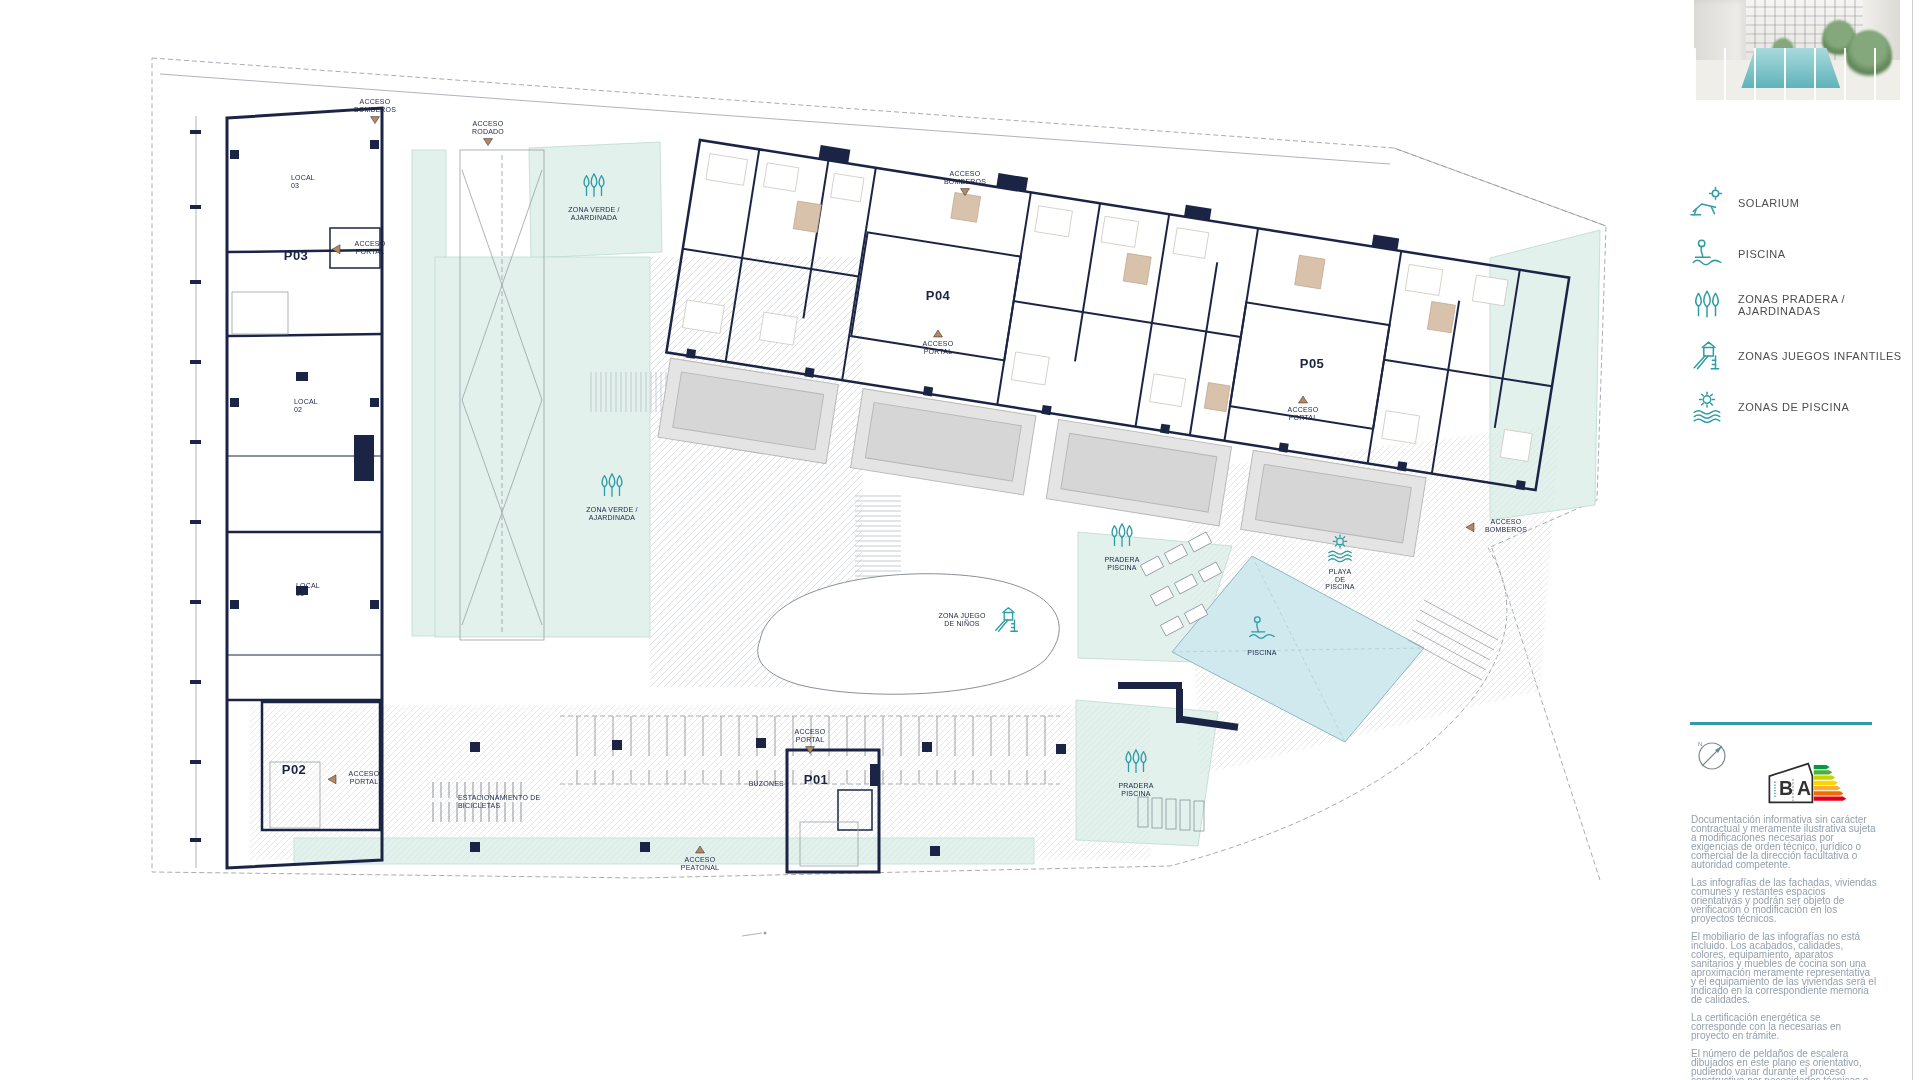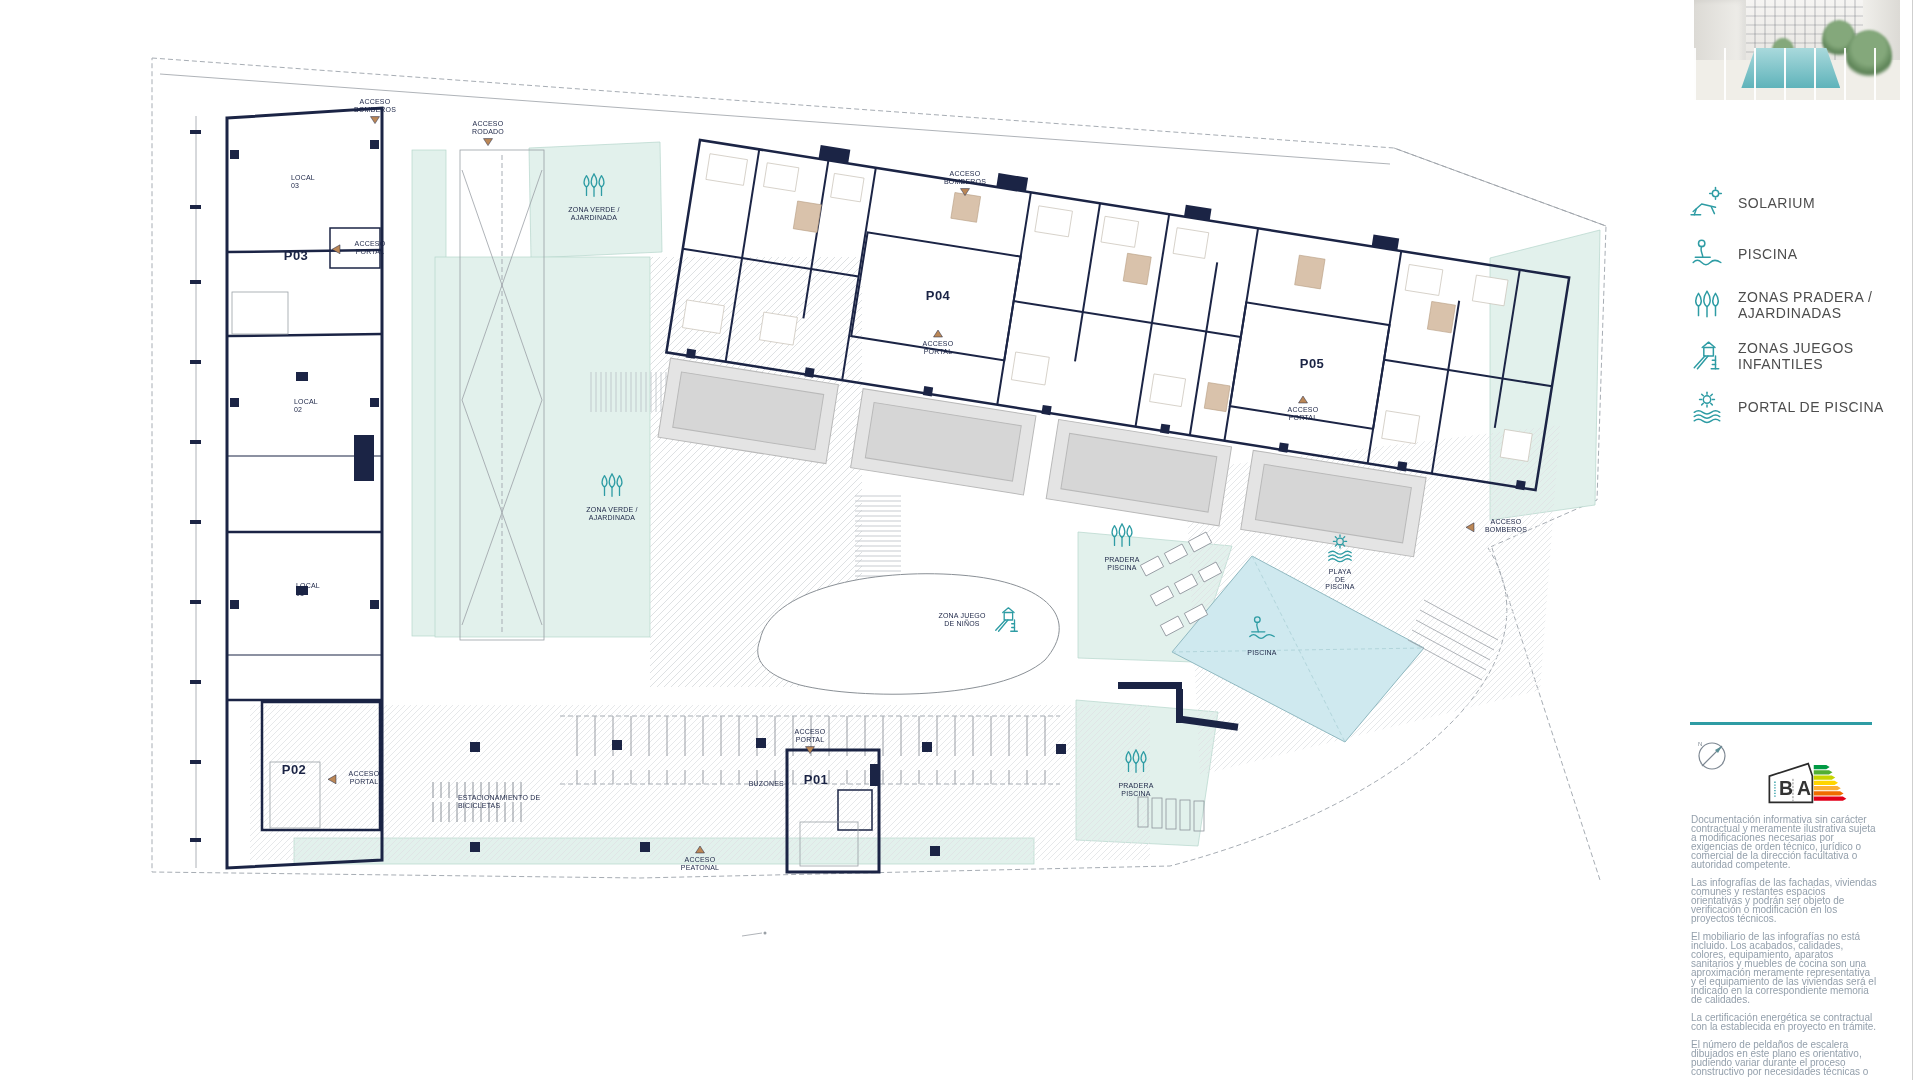--- a/index.html
+++ b/index.html
@@ -35,21 +35,21 @@
   .t-tree{position:absolute;border-radius:50%;filter:blur(1px);
     background:radial-gradient(circle at 50% 35%, #84a87b 0 40%, #5c8256 62%, transparent 72%);}
   .t-tree.a{left:62%;top:20%;width:34px;height:40px;}
   .t-tree.b{right:4%;top:30%;width:46px;height:52px;}
   .t-tree.c{left:38%;top:38%;width:22px;height:26px;}
   .t-fence{position:absolute;left:0;bottom:0;width:100%;height:52%;
     background:repeating-linear-gradient(90deg, rgba(255,255,255,.95) 0 2px, transparent 2px 30px);}
   .legend{position:absolute;left:1690px;top:186px;width:215px;}
   .lrow{display:flex;align-items:center;margin-bottom:17px;}
   .licon{width:34px;height:34px;flex:0 0 34px;margin-right:14px;}
-  .llabel{font-size:14px;letter-spacing:.5px;color:#4d4d4d;}
+  .llabel{font-size:11px;letter-spacing:.5px;color:#4d4d4d;}
   .divider{position:absolute;left:1690px;top:722px;width:182px;height:3px;background:#2e9ca4;}
   .compass{position:absolute;left:1694px;top:738px;width:36px;height:36px;}
   .energy{position:absolute;left:1768px;top:752px;width:104px;height:62px;}
   .disclaimer{position:absolute;left:1691px;top:815px;width:186px;}
   .disclaimer p{margin:0 0 9px 0;font-size:10px;line-height:9px;color:#94a0ac;}
 </style>
 </head>
 <body>
 
 <svg id="plan-svg" width="1920" height="1080" viewBox="0 0 1920 1080">
@@ -491,21 +491,21 @@
     <div class="lrow">
       <svg class="licon">
         <use href="#sym-slide" width="34" height="34"></use>
       </svg>
       <span class="llabel">ZONAS JUEGOS INFANTILES</span>
     </div>
     <div class="lrow">
       <svg class="licon">
         <use href="#sym-sun-waves" width="34" height="34"></use>
       </svg>
-      <span class="llabel">PORTAL DE PISCINA</span>
+      <span class="llabel">ZONAS DE PISCINA</span>
     </div>
   </div>
 
 <div class="divider"></div>
 
 <svg class="compass" viewBox="0 0 36 36">
   <circle cx="18" cy="18" r="13" fill="none" stroke="#7d8792" stroke-width="1.2"></circle>
   <line x1="8" y1="28" x2="28" y2="8" stroke="#7d8792" stroke-width="1.2"></line>
   <polygon points="28,8 21,12 24,15" fill="#5b8f96"></polygon>
   <text x="4" y="8" font-size="6" fill="#7d8792" font-family="Liberation Sans, sans-serif">N</text>
@@ -525,15 +525,15 @@
     <polygon points="66,36.4 100,36.4 105,39.4 100,42.4 66,42.4" fill="#fbb034"></polygon>
     <polygon points="66,44 104,44 109,47 104,50 66,50" fill="#f06c00"></polygon>
     <polygon points="66,51.6 108,51.6 113,54.6 108,57.6 66,57.6" fill="#e2001a"></polygon>
   </g>
 </svg>
 
 <div class="disclaimer" id="disclaimer">
     <p>Documentación informativa sin carácter contractual y meramente ilustrativa sujeta a modificaciones necesarias por exigencias de orden técnico, jurídico o comercial de la dirección facultativa o autoridad competente.</p>
     <p>Las infografías de las fachadas, viviendas comunes y restantes espacios orientativas y podrán ser objeto de verificación o modificación en los proyectos técnicos.</p>
     <p>El mobiliario de las infografías no está incluido. Los acabados, calidades, colores, equipamiento, aparatos sanitarios y muebles de cocina son una aproximación meramente representativa y el equipamiento de las viviendas será el indicado en la correspondiente memoria de calidades.</p>
-    <p>La certificación energética se contractual con la establecida en proyecto en trámite.</p>
+    <p>La certificación energética se corresponde con la necesarias en proyecto en trámite.</p>
     <p>El número de peldaños de escalera dibujados en este plano es orientativo, pudiendo variar durante el proceso constructivo por necesidades técnicas o</p>
   </div>
 
 </body></html>

